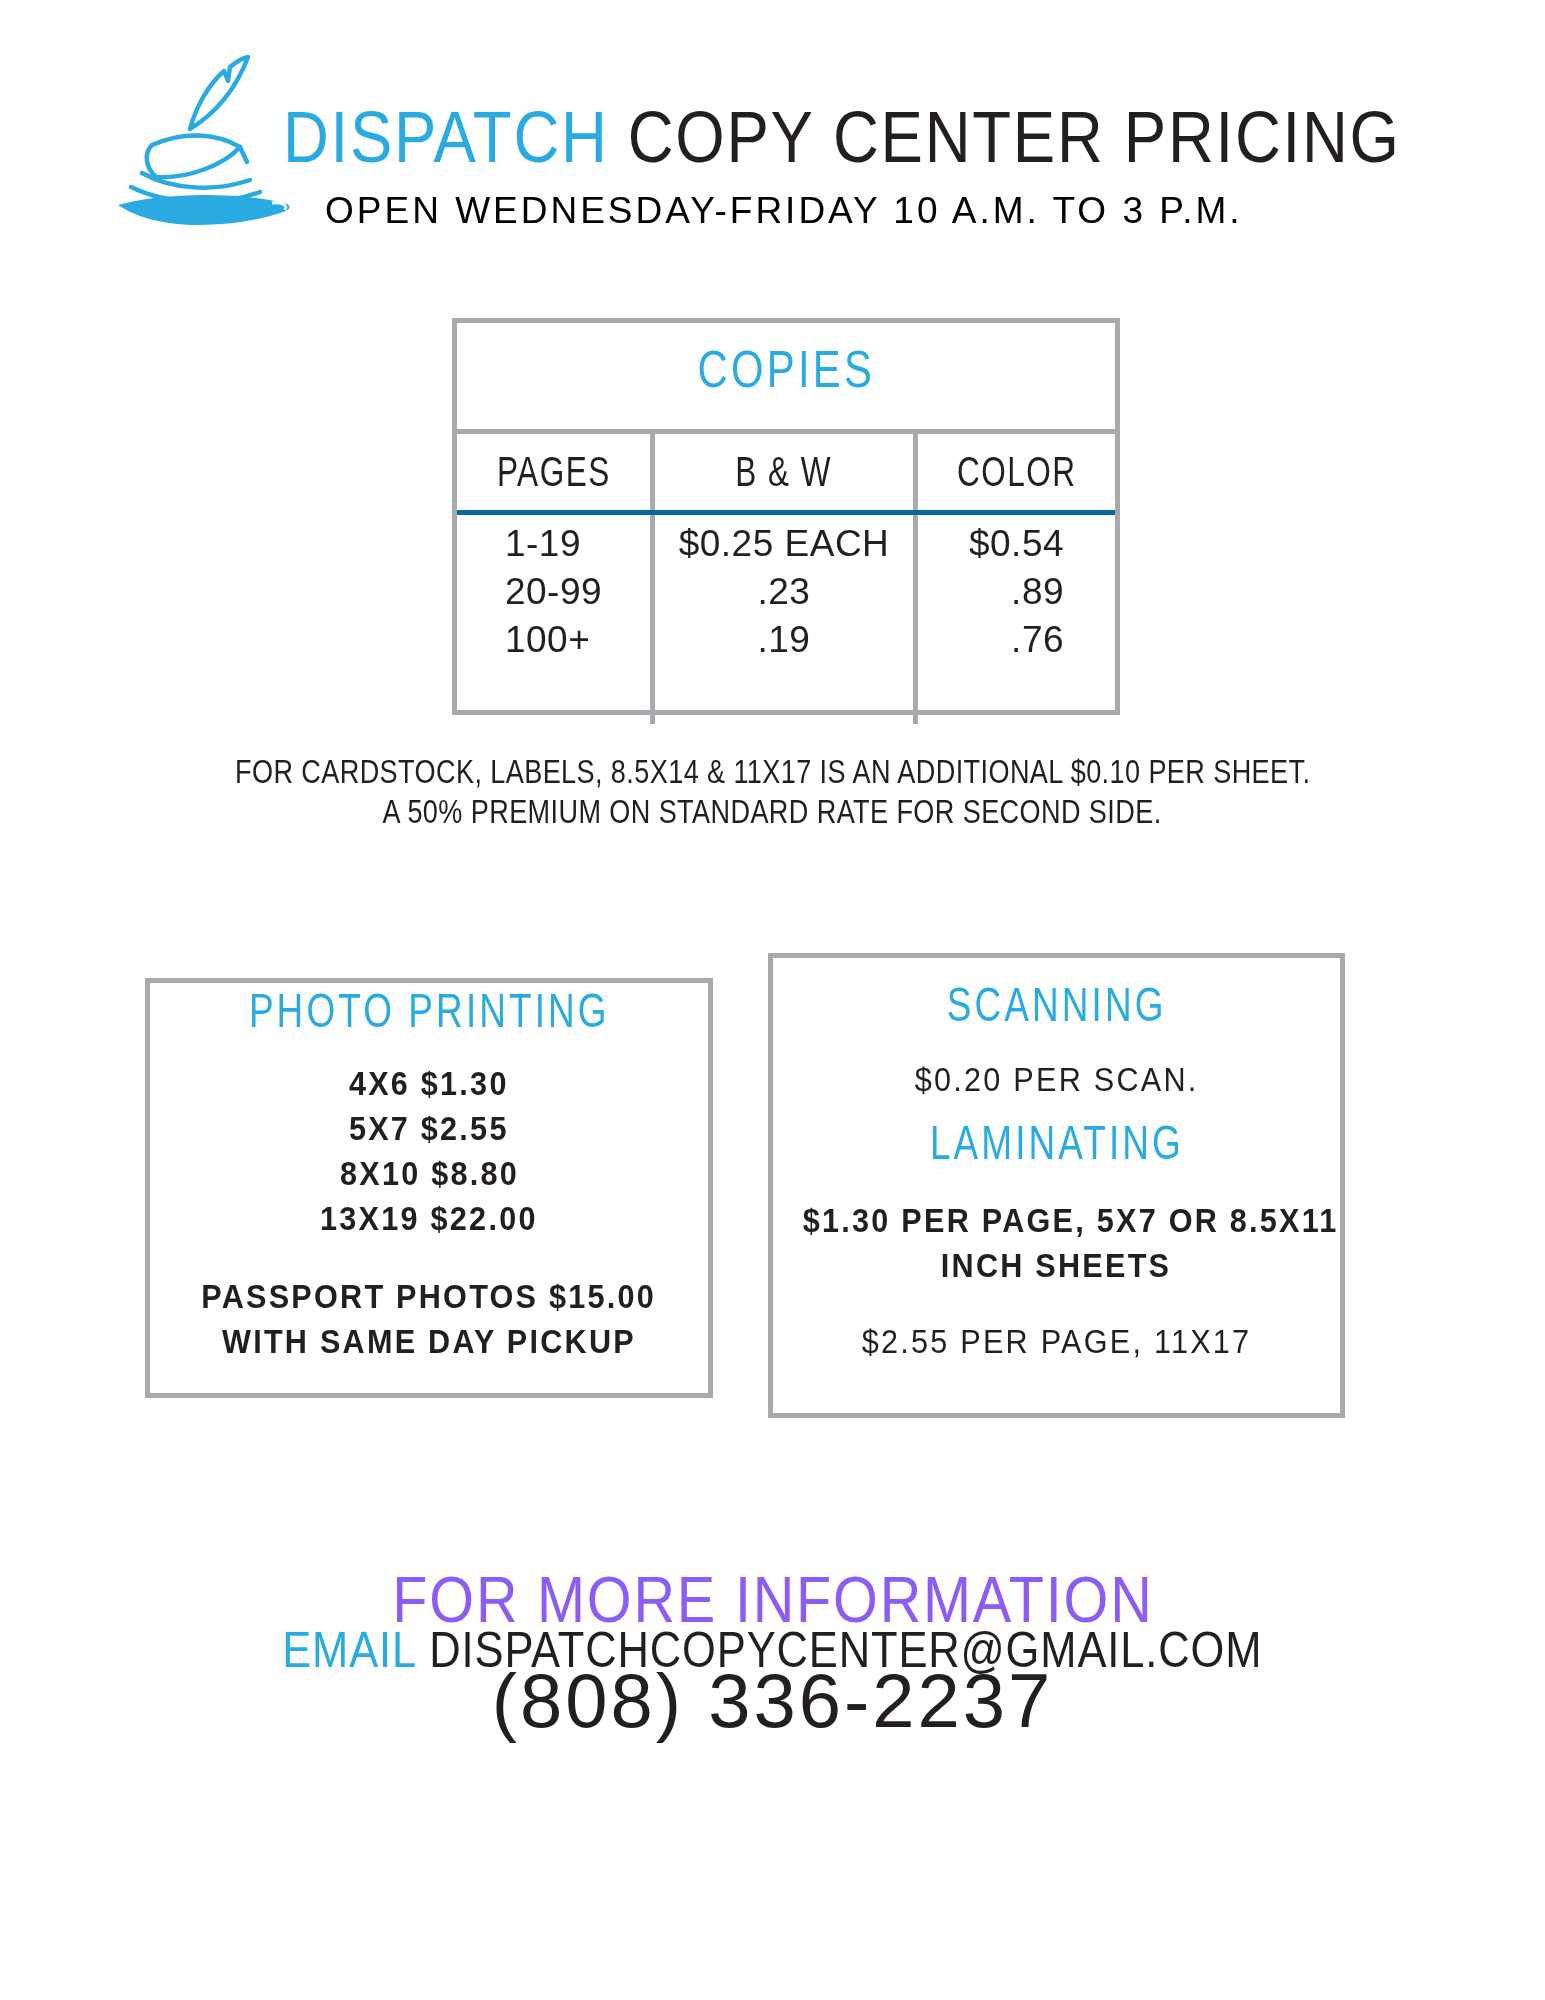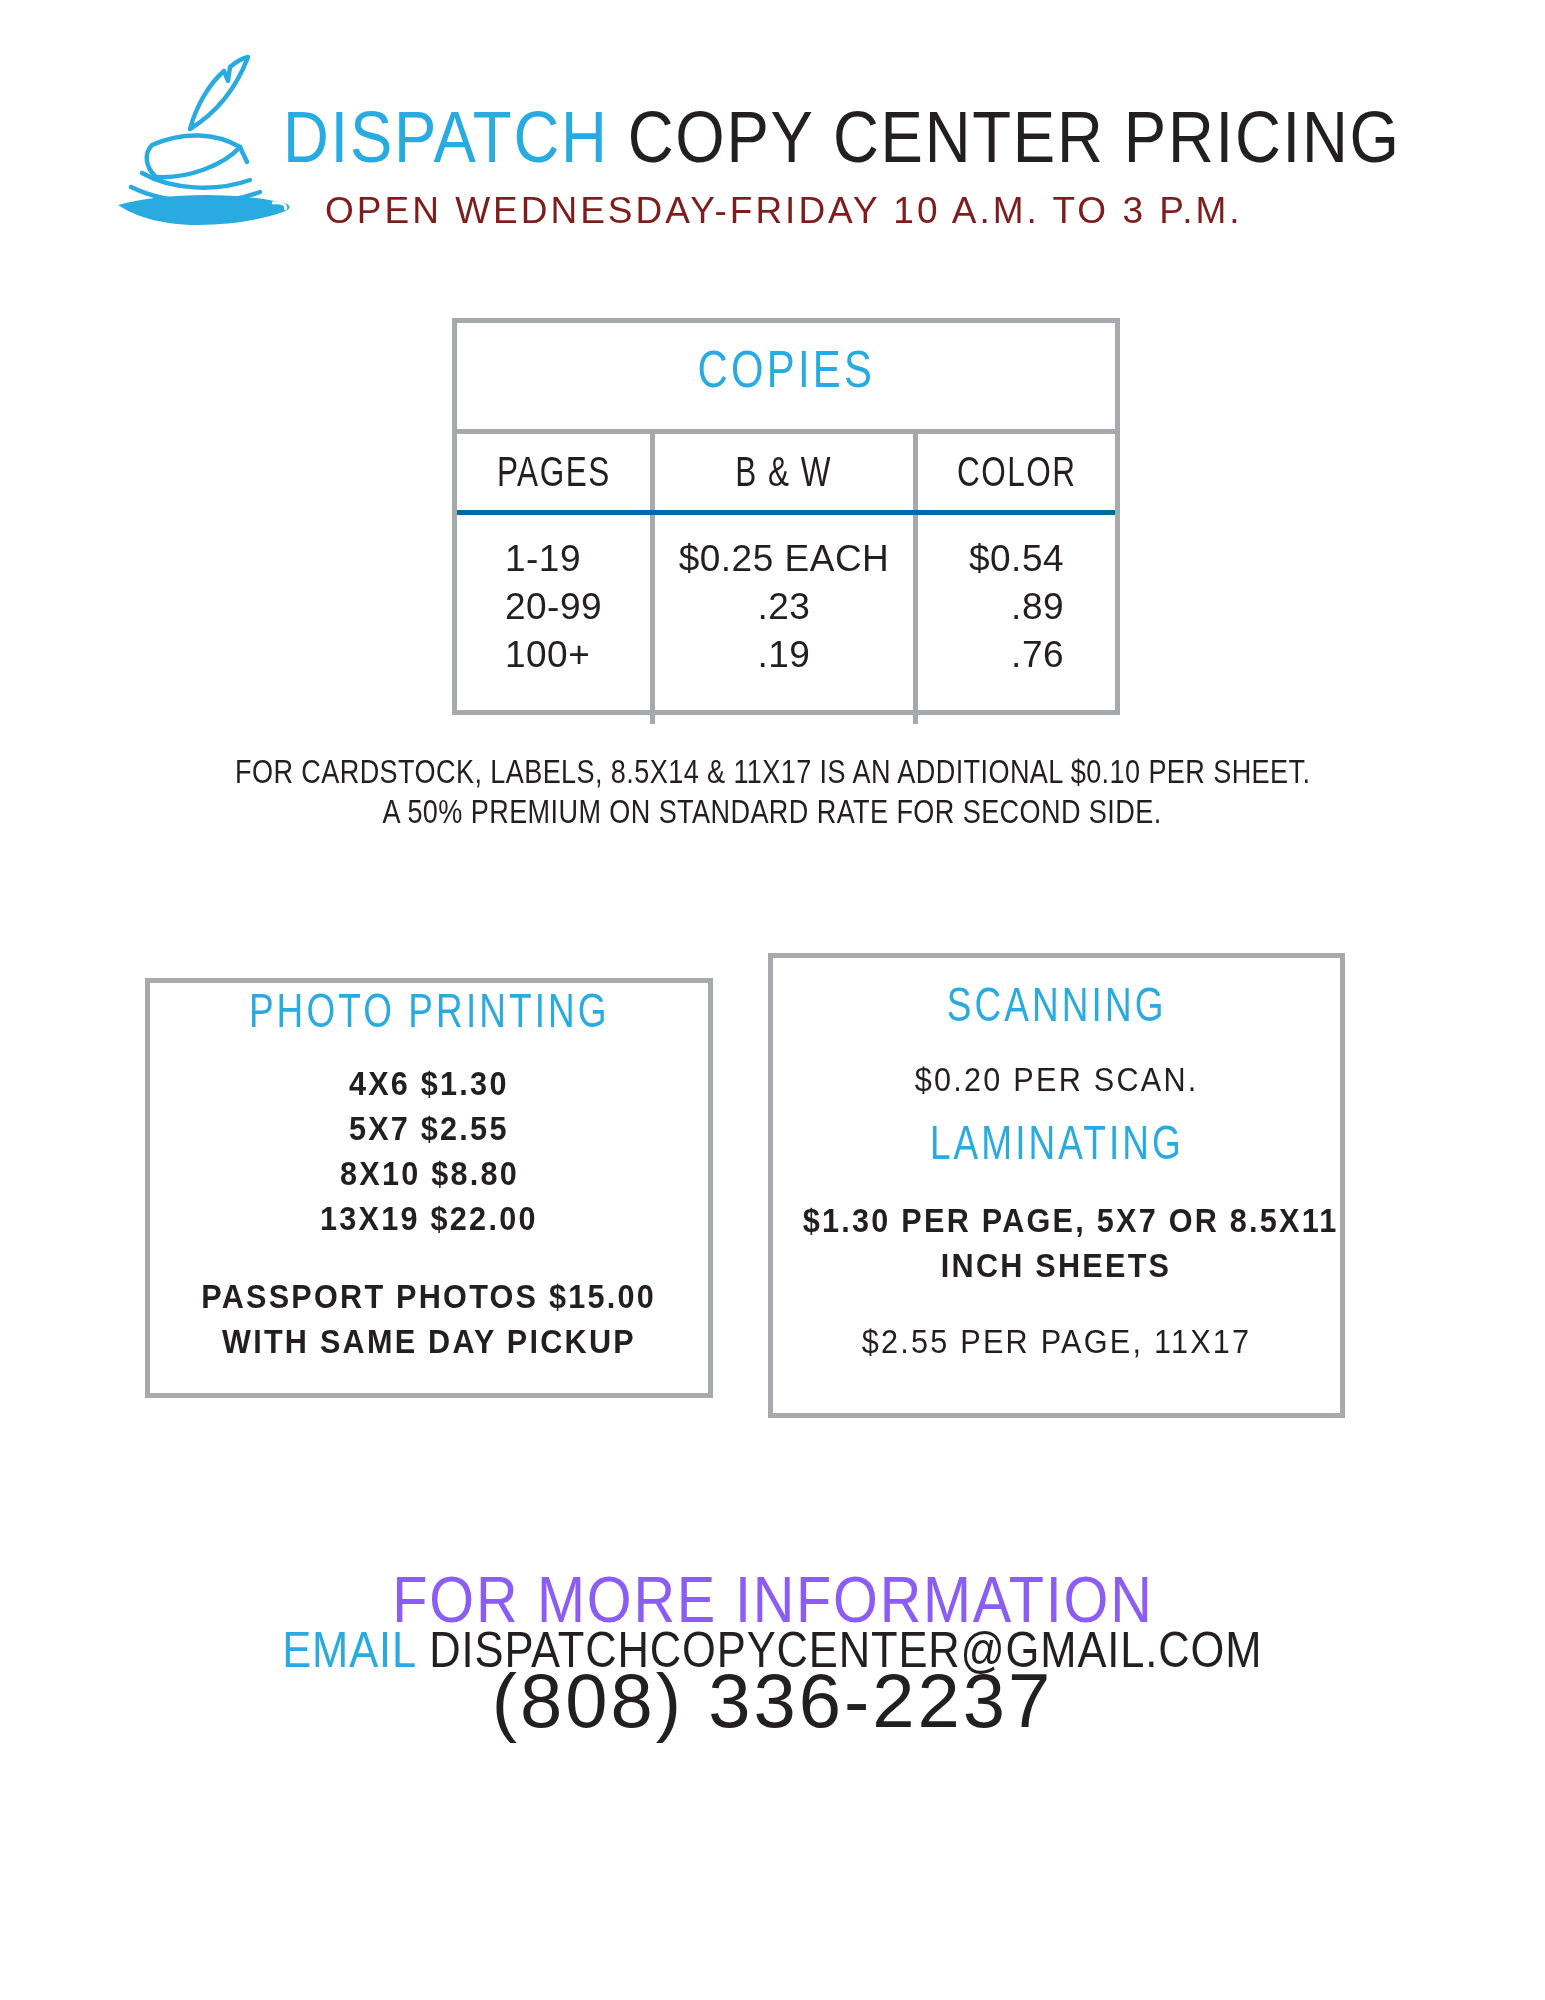--- a/index.html
+++ b/index.html
@@ -14,33 +14,33 @@
   .cx77{transform:scaleX(.77);transform-origin:50% 50%;}
   .cx82{transform:scaleX(.82);transform-origin:50% 50%;}
   .cx87{transform:scaleX(.87);transform-origin:50% 50%;}
   .cx90{transform:scaleX(.90);transform-origin:50% 50%;}
   .ol{transform-origin:0 50% !important;}
 
   
   .logo{left:112px;top:45px;width:200px;height:196px;}
   .title-line{left:283px;top:97px;font-size:73px;letter-spacing:2px;line-height:80px;}
   .title-line .accent{margin-right:22px;}
-  .subtitle{left:325px;top:190px;font-size:37px;letter-spacing:3px;color:#7f1d1d;}
+  .subtitle{left:325px;top:190px;font-size:37px;letter-spacing:3px;color:#000000;}
 
   
   .copies{left:452px;top:318px;width:668px;height:397px;border:5px solid #a7a9ac;box-sizing:border-box;background:#fff;}
   .t-title{height:92px;border-bottom:5px solid #a7a9ac;display:flex;align-items:center;justify-content:center;padding-bottom:14px;box-sizing:content-box;}
   .t-title span{font-size:51px;letter-spacing:4px;color:#29abe2;}
   .t-head{display:flex;height:76px;border-bottom:5px solid #0369a1;}
   .t-body{display:flex;height:209px;}
   .col1{width:193px;border-right:5px solid #a7a9ac;box-sizing:content-box;}
   .col2{width:258px;border-right:5px solid #a7a9ac;box-sizing:content-box;}
   .col3{flex:1;border-radius:14px;}
   .t-head>div{line-height:76px;text-align:center;font-size:42px;letter-spacing:2px;}
-  .t-body>div{padding-top:20px;text-align:center;font-size:37px;letter-spacing:.5px;}
+  .t-body>div{padding-top:5px;text-align:center;font-size:37px;letter-spacing:.5px;}
   .t-body .line{line-height:48px;}
   .block-l{text-align:left;}
   .block-r{text-align:right;}
 
   
   .notes{left:0;top:752px;width:1545px;text-align:center;font-size:33px;letter-spacing:.5px;}
   .notes .line{line-height:40px;}
 
   
   .box{border:5px solid #a7a9ac;box-sizing:border-box;text-align:center;background:#fff;}

